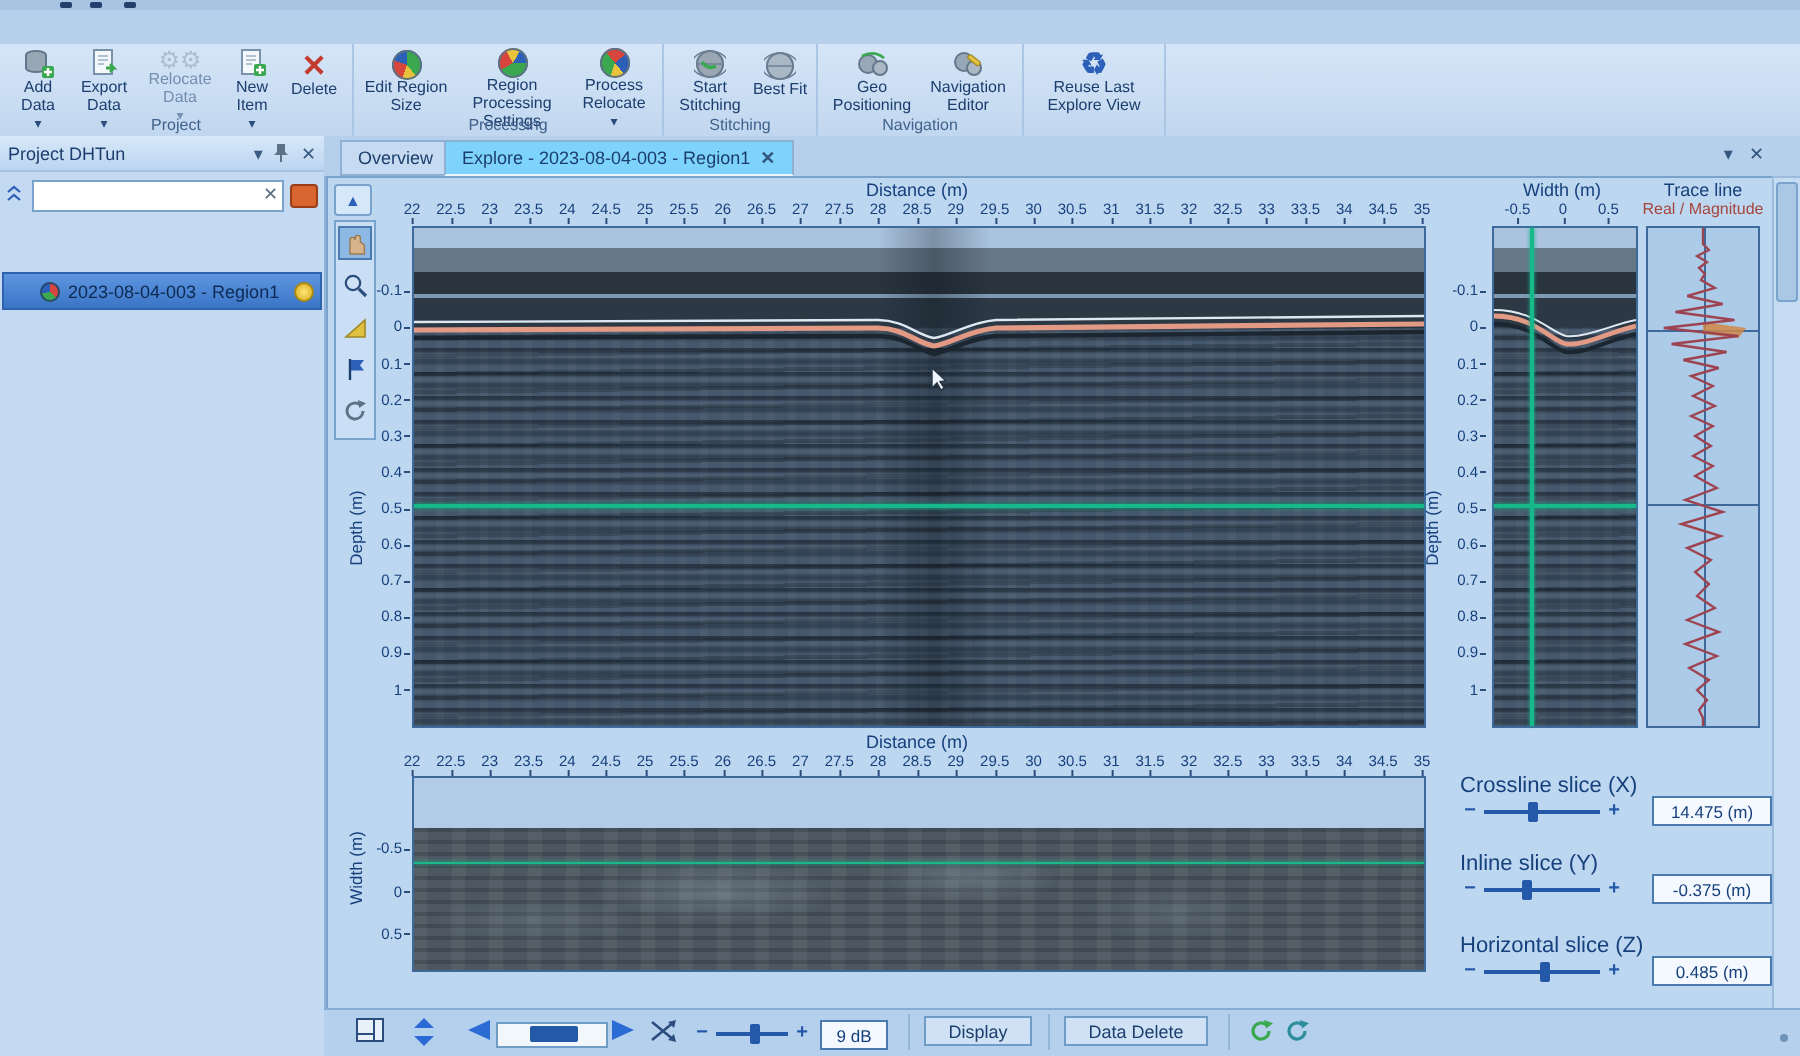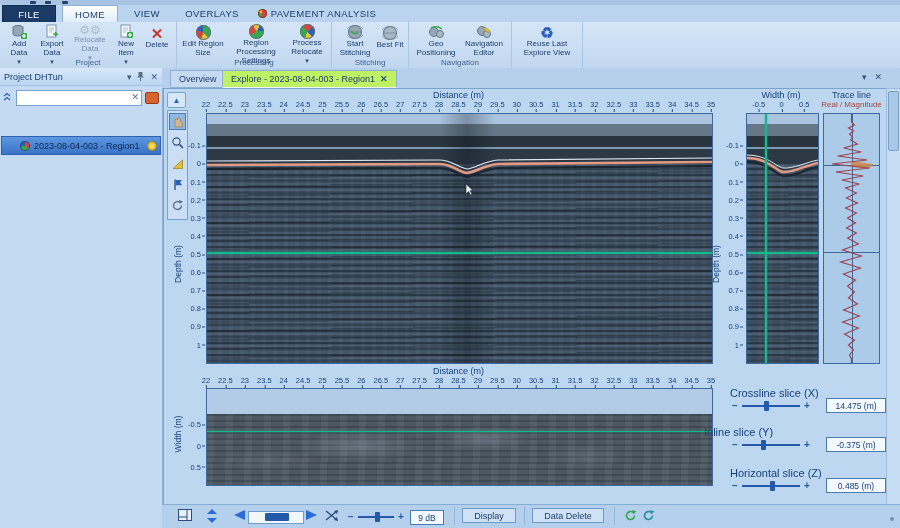--- a/index.html
+++ b/index.html
@@ -50,21 +50,21 @@
              background:linear-gradient(#5e96e0,#3a74c6);border:1px solid #2f62ae;padding:0 3px 0 18px;gap:4px;justify-content:space-between;}
   .tree-pie{width:10px;height:10px;border-radius:50%;flex:0 0 auto;
             background:conic-gradient(#d8453c 0 130deg,#3aa84e 130deg 260deg,#2b5fb8 260deg 360deg);
             box-shadow:inset 0 0 0 1px #27496e;}
   .bulb{margin-left:auto;width:8px;height:8px;border-radius:50%;
         background:radial-gradient(#ffe87a,#d8a818);border:1px solid #a88a10;}
   
   .wstrip{left:162px;top:68px;right:0;height:20px;background:#b6d0ec;}
   .ws-tab{position:absolute;top:2px;height:16px;display:flex;align-items:center;gap:5px;font-size:9px;
           padding:0 8px;border:1px solid #8fb0d3;background:#c6daf1;color:#1c3e6e;}
-  .ws-tab.active{background:#bef264;border-bottom-color:#ecf4fc;}
+  .ws-tab.active{background:#7dd3fc;border-bottom-color:#ecf4fc;}
   .ws-close{font-size:9px;color:#33567e;font-weight:bold;}
   .ws-right{position:absolute;right:18px;top:4px;display:flex;gap:8px;color:#33567e;font-size:9px;}
   
   .explore{left:163px;top:88px;width:723px;height:416px;border:1px solid #7aa3cc;background:#bdd7f1;}
   .axis-title{position:absolute;font-size:9px;color:#16407c;text-align:center;}
   .xticks,.yticks{position:absolute;font-size:7.5px;color:#16407c;}
   .xticks .tick{position:absolute;top:0;transform:translateX(-50%);}
   .xticks .tick::after{content:"";position:absolute;left:50%;top:9px;width:1px;height:3px;background:#2a4d7d;}
   .yticks .tick{position:absolute;right:5px;transform:translateY(-50%);white-space:nowrap;}
   .yticks .tick::after{content:"";position:absolute;right:-4px;top:50%;width:3px;height:1px;background:#2a4d7d;}
@@ -120,38 +120,20 @@
 <body>
 
 <div id="app">
 
   <div class="abs titlebar">
     <i style="left:30px"></i>
     <i style="left:45px"></i>
     <i style="left:62px"></i>
   </div>
 
-  <div class="abs tabrow">
-    <div class="rtab file" style="left:2px;width:52px">
-        <span>FILE</span>
-      </div>
-    <div class="rtab active" style="left:62px;width:54px">
-        <span>HOME</span>
-      </div>
-    <div class="rtab" style="left:124px;width:46px">
-        <span>VIEW</span>
-      </div>
-    <div class="rtab" style="left:178px;width:68px">
-        <span>OVERLAYS</span>
-      </div>
-    <div class="rtab" style="left:252px;width:130px">
-      <span class="minipie"></span>
-      <span>PAVEMENT ANALYSIS</span>
-    </div>
-  </div>
 
   <div class="abs ribbon">
     <div class="rgroup">
       <div class="rbuttons">
         <div class="rbtn" style="width:30px">
           <span class="ricon">
             <svg width="16" height="16">
                 <ellipse cx="7" cy="3.5" rx="5" ry="2" fill="#98a7b6" stroke="#64788c"></ellipse>
                 <path d="M2,3.5 V10 a5,2 0 0 0 10,0 V3.5" fill="#98a7b6" stroke="#64788c"></path>
                 <rect x="10" y="9" width="6" height="6" rx="1" fill="#3aa84e"></rect>
@@ -524,21 +506,21 @@
     <div class="slice-label" style="left:566px;top:298px">Crossline slice (X)</div>
     <div class="slice-row" style="left:566px;top:310px">
       <span class="sl-minus">−</span>
       <span class="sl-track">
           <span class="sl-thumb" style="left:38%"></span>
         </span>
       <span class="sl-plus">+</span>
     </div>
     <div class="slice-box" style="left:662px;top:309px;width:58px">14.475 (m)</div>
 
-    <div class="slice-label" style="left:540px;top:337px">Inline slice (Y)</div>
+    <div class="slice-label" style="left:566px;top:337px">Inline slice (Y)</div>
     <div class="slice-row" style="left:566px;top:349px">
       <span class="sl-minus">−</span>
       <span class="sl-track">
           <span class="sl-thumb" style="left:32%"></span>
         </span>
       <span class="sl-plus">+</span>
     </div>
     <div class="slice-box" style="left:662px;top:348px;width:58px">-0.375 (m)</div>
 
     <div class="slice-label" style="left:566px;top:378px">Horizontal slice (Z)</div>

